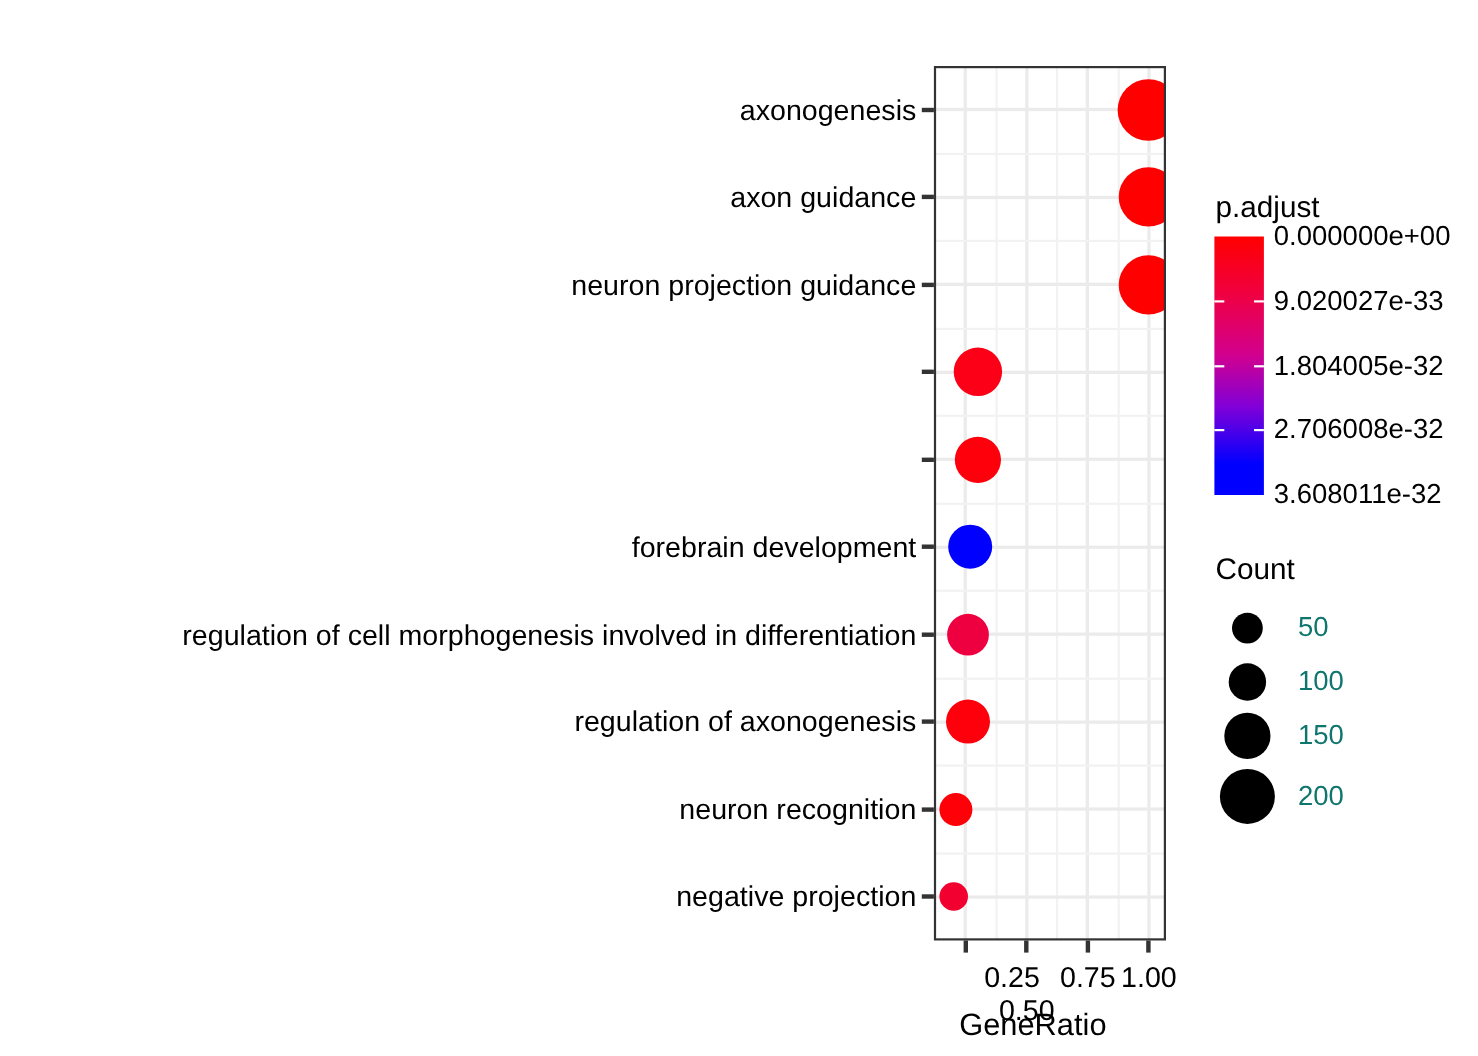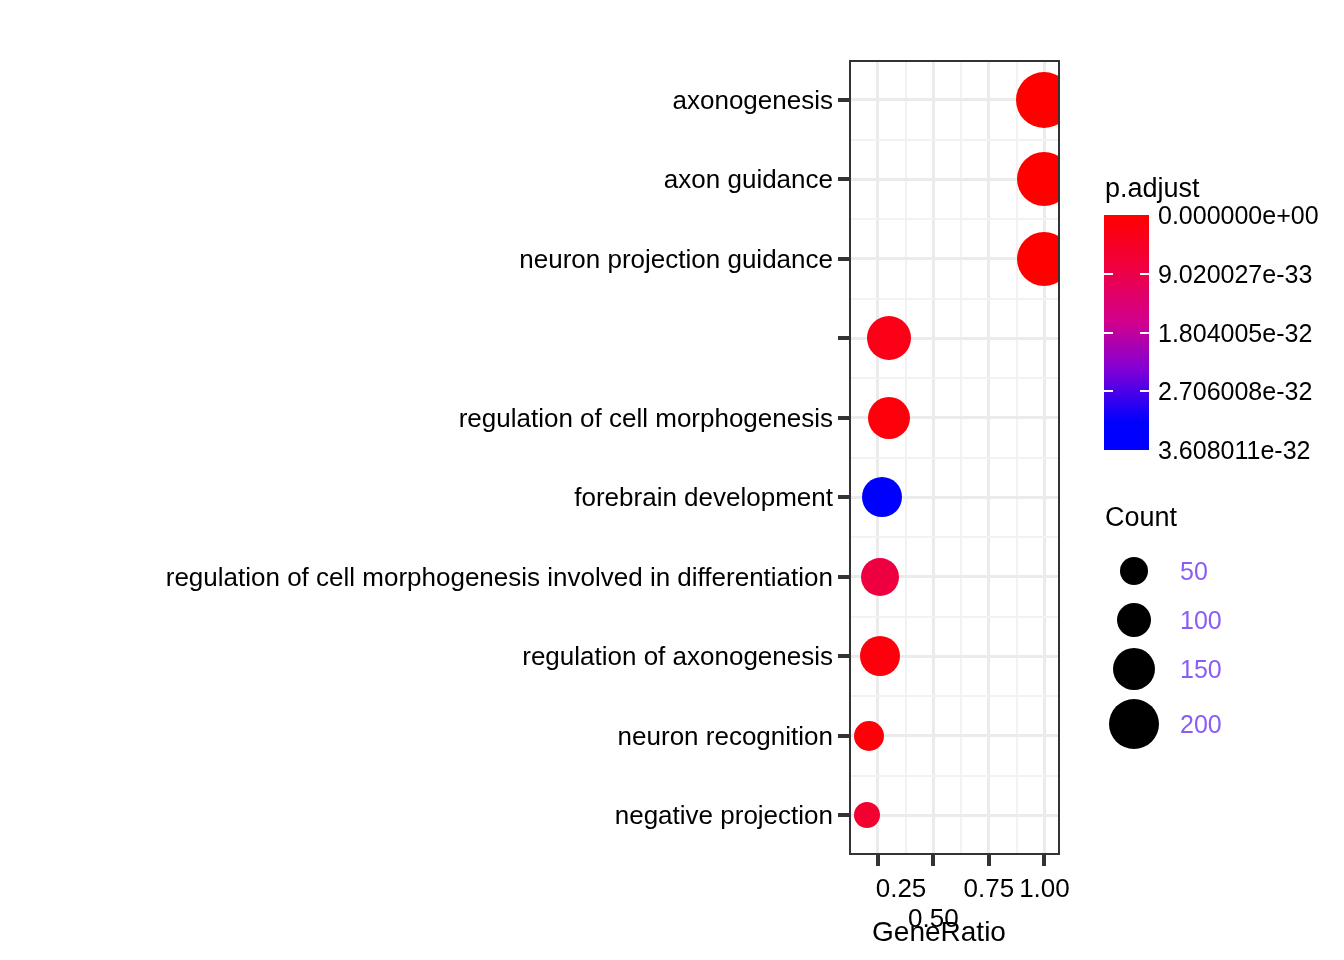--- a/index.html
+++ b/index.html
@@ -59,21 +59,21 @@
     font-size: 25px;
     color: #000000;
     white-space: nowrap;
     transform: translateY(-50%);
     line-height: 1;
     text-align: right;
   }
   .size-legend-label {
     position: absolute;
     font-size: 25px;
-    color: #8b5cf6;
+    color: #0f766e;
     white-space: nowrap;
     transform: translateY(-50%);
     line-height: 1;
   }
   .panel-clip {
     position: absolute;
     overflow: hidden;
   }
   .dot {
     position: absolute;
@@ -153,33 +153,32 @@
     </div>
     <div class="panel-border" style="left: 849px; top: 60px; width: 211px; height: 795px;"></div>
     <div class="axis-tick-mark" style="left: 838px; top: 97.75px; width: 11px; height: 4px;"></div>
     <div class="ylabel-text" style="right: 511px; top: 99.75px;">axonogenesis</div>
     <div class="axis-tick-mark" style="left: 838px; top: 177.25px; width: 11px; height: 4px;"></div>
     <div class="ylabel-text" style="right: 511px; top: 179.25px;">axon guidance</div>
     <div class="axis-tick-mark" style="left: 838px; top: 256.75px; width: 11px; height: 4px;"></div>
     <div class="ylabel-text" style="right: 511px; top: 258.75px;">neuron projection guidance</div>
     <div class="axis-tick-mark" style="left: 838px; top: 336.25px; width: 11px; height: 4px;"></div>
     <div class="axis-tick-mark" style="left: 838px; top: 415.75px; width: 11px; height: 4px;"></div>
-    <div class="ylabel-text" style="right: 511px; top: 417.75px;">regulation of cell morphogenesis</div>
     <div class="axis-tick-mark" style="left: 838px; top: 495.25px; width: 11px; height: 4px;"></div>
     <div class="ylabel-text" style="right: 511px; top: 497.25px;">forebrain development</div>
     <div class="axis-tick-mark" style="left: 838px; top: 574.75px; width: 11px; height: 4px;"></div>
     <div class="ylabel-text" style="right: 511px; top: 576.75px;">regulation of cell morphogenesis involved in differentiation</div>
     <div class="axis-tick-mark" style="left: 838px; top: 654.25px; width: 11px; height: 4px;"></div>
     <div class="ylabel-text" style="right: 511px; top: 656.25px;">regulation of axonogenesis</div>
     <div class="axis-tick-mark" style="left: 838px; top: 733.75px; width: 11px; height: 4px;"></div>
     <div class="ylabel-text" style="right: 511px; top: 735.75px;">neuron recognition</div>
     <div class="axis-tick-mark" style="left: 838px; top: 813.25px; width: 11px; height: 4px;"></div>
     <div class="ylabel-text" style="right: 511px; top: 815.25px;">negative projection</div>
     <div class="axis-tick-mark" style="left: 875.874px; top: 855px; width: 4px; height: 11px;"></div>
-    <div class="xtick-text" style="left: 901px; top: 875px; text-align: center;">0.25</div>
+    <div class="xtick-text" style="left: 920px; top: 875px; text-align: center;">0.25</div>
     <div class="axis-tick-mark" style="left: 931.4px; top: 855px; width: 4px; height: 11px;"></div>
     <div class="xtick-text" style="left: 933.4px; top: 875px; margin-top: 30px;">0.50</div>
     <div class="axis-tick-mark" style="left: 986.926px; top: 855px; width: 4px; height: 11px;"></div>
     <div class="xtick-text" style="left: 988.926px; top: 875px;">0.75</div>
     <div class="axis-tick-mark" style="left: 1042.45px; top: 855px; width: 4px; height: 11px;"></div>
     <div class="xtick-text" style="left: 1044.45px; top: 875px;">1.00</div>
     <div class="axis-title" style="left: 939px; top: 918px;">GeneRatio</div>
     <div class="legend-title" style="left: 1105px; top: 175px;">p.adjust</div>
     <div class="colorbar" style="left: 1104px; top: 215px; width: 45px; height: 235px; background: linear-gradient(rgb(255, 0, 0) 0%, rgb(240, 0, 64) 22%, rgb(209, 0, 143) 46%, rgb(128, 0, 216) 66%, rgb(0, 0, 255) 88%, rgb(0, 0, 255) 100%);"></div>
     <div class="legend-label" style="left: 1158px; top: 215px;">0.000000e+00</div>

